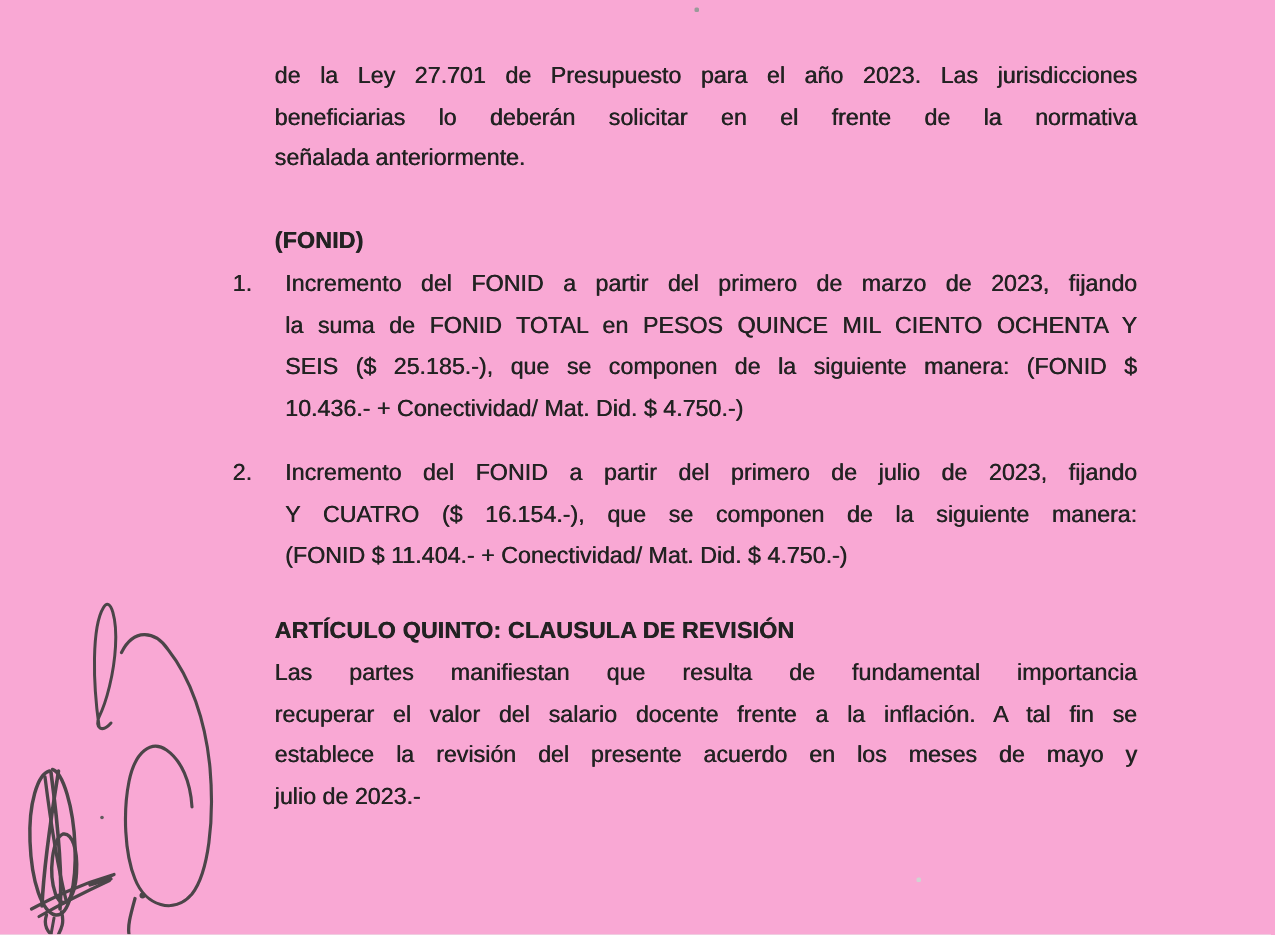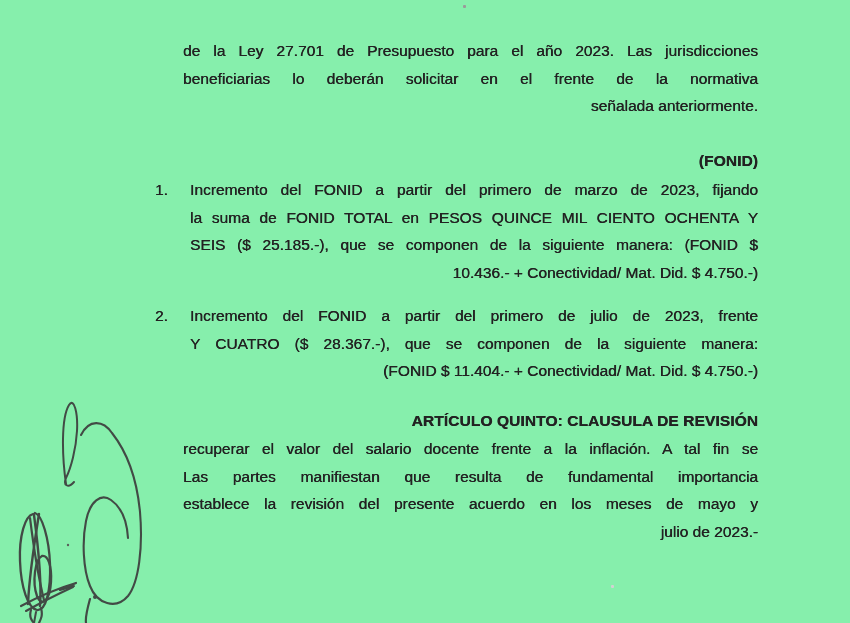--- a/index.html
+++ b/index.html
@@ -1,20 +1,20 @@
 <!DOCTYPE html>
 <html><head>
 <meta charset="utf-8">
 <style>
   html, body { margin: 0; padding: 0; background: #e9e9e9; }
   .page {
     position: relative;
     width: 850px;
     height: 623px;
-    background: #86efac;
+    background: #f9a8d4;
     overflow: hidden;
     font-family: "Liberation Sans", sans-serif;
   }
   .doc {
     position: absolute;
     left: 183px;
     top: 37px;
     width: 575px;
     color: #222222;
     font-size: 15.5px;
@@ -30,21 +30,20 @@
   .doc > .block:nth-child(6) { margin-top: 1px;  }
   .block.numbered { padding-left: 7px; }
   .num {
     position: absolute;
     left: -28px;
     top: 0;
   }
   .line {
     height: 27.5px;
     white-space: nowrap;
-    text-align: right;
   }
   .line.just {
     text-align: justify;
     text-align-last: justify;
     text-justify: inter-word;
   }
   .heading .line { font-weight: 700; letter-spacing: 0.1px; }
   .signature {
     position: absolute;
     left: 0; top: 0;
@@ -71,30 +70,30 @@
       </div>
       <div class="block numbered">
         <span class="num">1.</span>
         <div class="line just">Incremento del FONID a partir del primero de marzo de 2023, fijando</div>
         <div class="line just">la suma de FONID TOTAL en PESOS QUINCE MIL CIENTO OCHENTA Y</div>
         <div class="line just">SEIS ($ 25.185.-), que se componen de la siguiente manera: (FONID $</div>
         <div class="line">10.436.- + Conectividad/ Mat. Did. $ 4.750.-)</div>
       </div>
       <div class="block numbered">
         <span class="num">2.</span>
-        <div class="line just">Incremento del FONID a partir del primero de julio de 2023, frente</div>
-        <div class="line just">Y CUATRO ($ 28.367.-), que se componen de la siguiente manera:</div>
+        <div class="line just">Incremento del FONID a partir del primero de julio de 2023, fijando</div>
+        <div class="line just">Y CUATRO ($ 16.154.-), que se componen de la siguiente manera:</div>
         <div class="line">(FONID $ 11.404.- + Conectividad/ Mat. Did. $ 4.750.-)</div>
       </div>
       <div class="block heading">
         <div class="line">ARTÍCULO QUINTO: CLAUSULA DE REVISIÓN</div>
       </div>
       <div class="block paragraph">
+        <div class="line just">Las partes manifiestan que resulta de fundamental importancia</div>
         <div class="line just">recuperar el valor del salario docente frente a la inflación. A tal fin se</div>
-        <div class="line just">Las partes manifiestan que resulta de fundamental importancia</div>
         <div class="line just">establece la revisión del presente acuerdo en los meses de mayo y</div>
         <div class="line">julio de 2023.-</div>
       </div>
     </div>
 
   <svg class="signature" viewBox="0 0 850 623" fill="none" stroke="#3d3d3d" stroke-width="2" stroke-linecap="round" stroke-linejoin="round" opacity="0.92">
 
     <path d="M 66 484 C 62 456, 61 418, 69 405 C 74 397, 78 413, 77 431 C 76 449, 71 468, 66 478 C 63 485, 68 489, 74 482"></path>
 
     <path d="M 81 435 C 89 419, 103 420, 112 433 C 127 452, 137 480, 140 512 C 143 547, 139 582, 128 596 C 116 610, 97 604, 90 586 C 83 569, 82 541, 86 521 C 90 501, 101 493, 111 500 C 121 507, 127 521, 128 538" stroke-width="2.1"></path>

